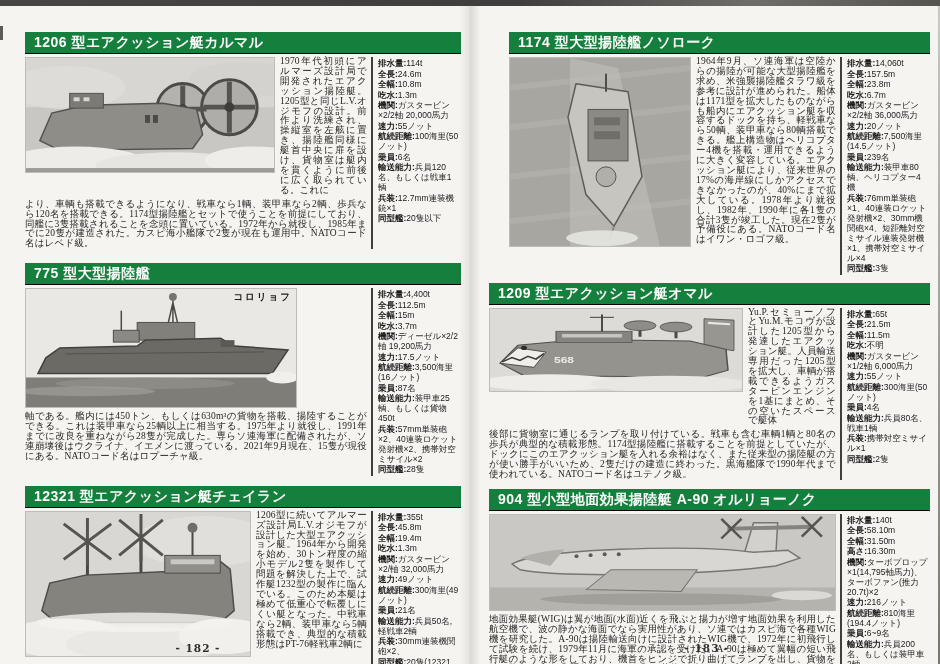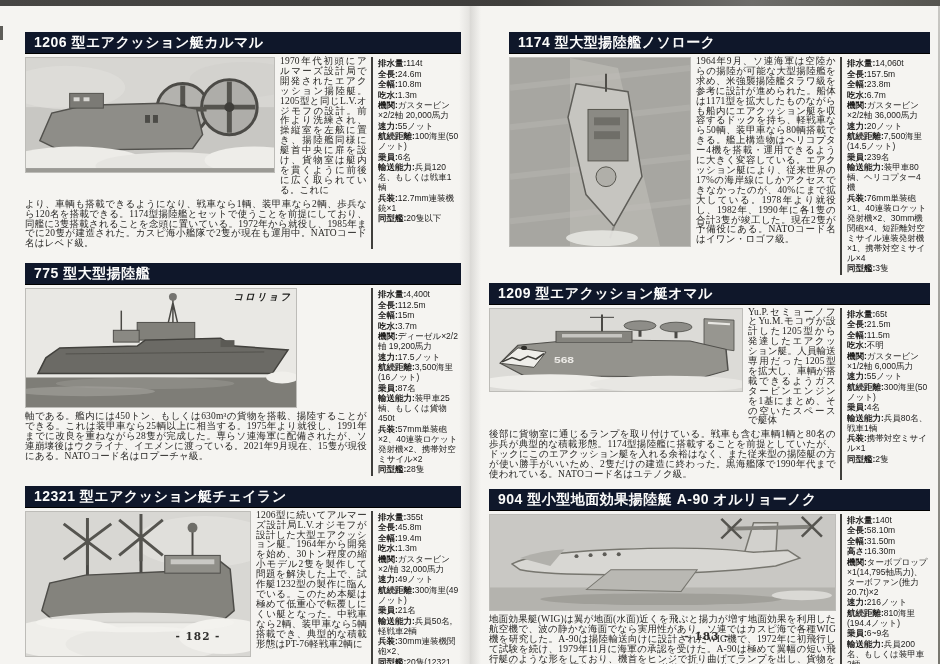--- a/index.html
+++ b/index.html
@@ -13,21 +13,21 @@
     background:linear-gradient(#c9c8c4,#77766f); }
   .scan-nub { position:absolute; left:0; top:26px; width:3px; height:14px; background:#5d5c58; }
   .gutter { position:absolute; top:6px; left:459px; width:22px; height:658px;
     background:linear-gradient(90deg,rgba(0,0,0,0) 0%,rgba(90,88,84,.10) 45%,rgba(90,88,84,.17) 52%,rgba(0,0,0,0) 100%); }
 
   .page { position:absolute; top:32px; }
   .page-left { left:25px; width:436px; }
   .page-right { left:489px; width:441px; }
 
   .section { margin-bottom:12px; }
-  .titlebar { background:#0f172a; color:#fbfbfa; border-bottom:1px solid #000;
+  .titlebar { background:#15803d; color:#fbfbfa; border-bottom:1px solid #000;
     font-family:"Liberation Sans","DejaVu Sans",sans-serif; font-weight:bold;
     font-size:14px; line-height:15px; letter-spacing:.5px; padding:3px 8px 3px 9px; }
 
   .sec-flex { display:flex; align-items:stretch; padding-top:3px; }
   .sec-left { flex:1 1 auto; min-width:0; }
   .top-row { display:flex; gap:5px; }
   .photo { flex:0 0 auto; position:relative; overflow:hidden; background:#d6d5d1;
            border:1px solid #bdbcb8; }
   .photo svg { display:block; width:100%; height:100%; }
   .jtext { font-size:9.5px; line-height:9.9px; text-align:justify;
@@ -36,23 +36,23 @@
   .full-text { margin-top:4px; }
 
   .spec { flex:0 0 auto; width:90px; margin-left:4px; border-left:2px solid #403f3c;
     padding:1px 1px 1px 5px; font-family:"Liberation Sans","DejaVu Sans",sans-serif;
     font-size:8.5px; line-height:10px; color:#1c1b1a; }
   .spec-row { margin-bottom:.5px; }
   .spec-row b { font-weight:bold; }
 
   .caption { position:absolute; top:2px; right:4px; letter-spacing:2px;
     font-family:"Liberation Sans","DejaVu Sans",sans-serif; font-weight:bold;
-    font-size:9.5px; color:#1a1a18;font-style:italic; }
-
-  .pagenum { position:absolute; bottom:22px; width:90px; text-align:center;
+    font-size:9.5px; color:#1a1a18; }
+
+  .pagenum { position:absolute; bottom:10px; width:90px; text-align:center;
     font-family:"DejaVu Serif",serif; font-size:10.5px; font-weight:bold;
     color:#2e2d2b; letter-spacing:1px; }
   .pn-left { left:153px; } .pn-right { left:662px; }
 
   .mb14 { margin-bottom:14px; } .mb10 { margin-bottom:10px; }
   .mb9 { margin-bottom:9px; } .mb8 { margin-bottom:8px;padding-left:20px; } .mb0 { margin-bottom:0; }
 </style>
 </head>
 <body>
 

